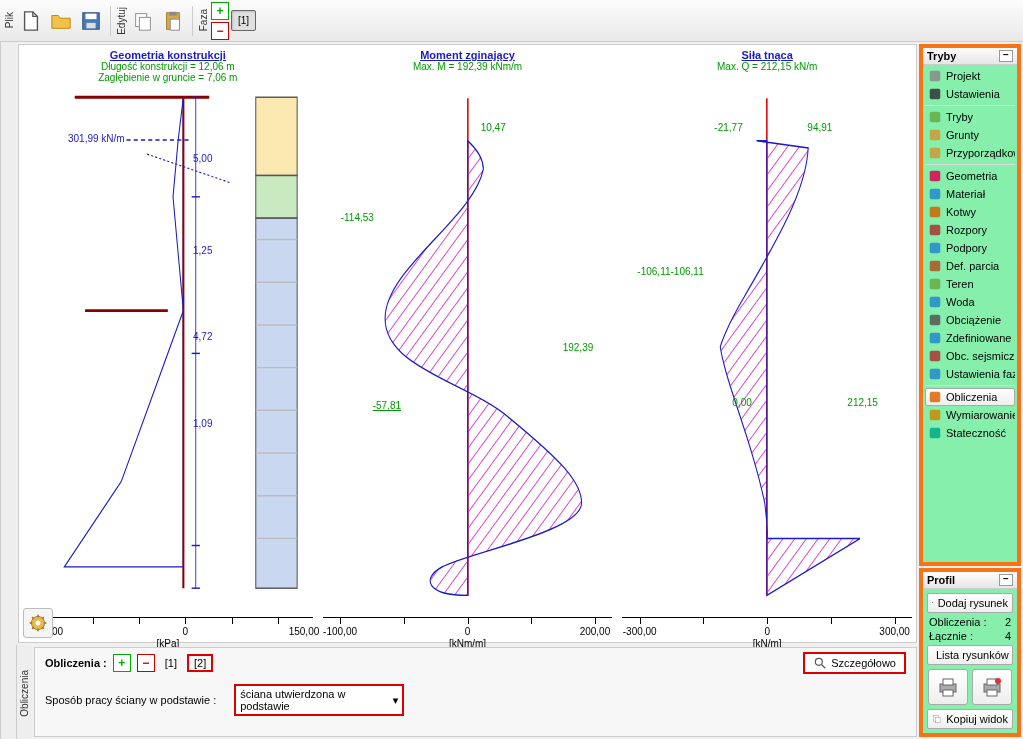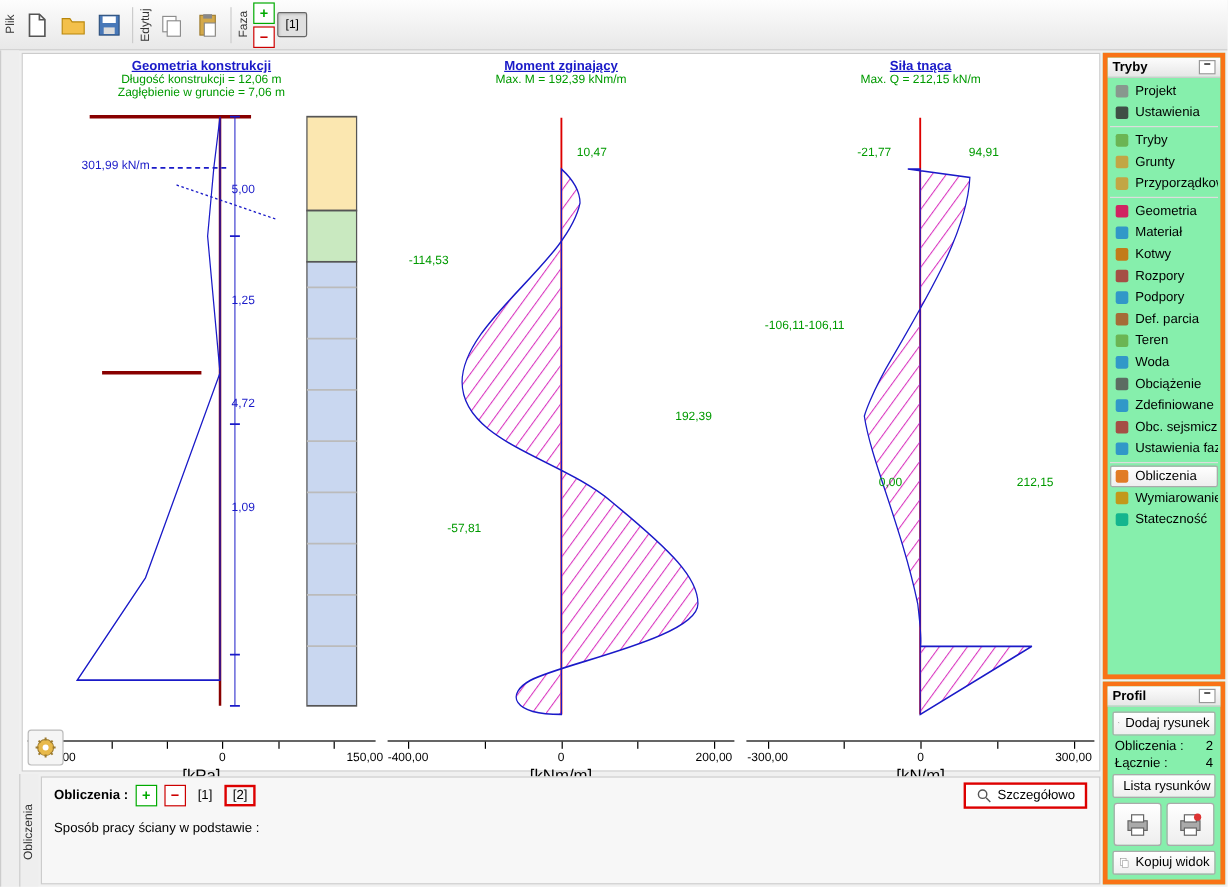--- a/index.html
+++ b/index.html
@@ -14,21 +14,21 @@
 .main-row { flex: 1; display: flex; min-height: 0; }
 .canvas-col { flex: 1; display: flex; flex-direction: column; background: #fff; border: 1px solid #ccc; margin: 2px; position: relative; }
 .plots { flex: 1; display: flex; padding: 4px; gap: 10px; }
 .plot { flex: 1; display: flex; flex-direction: column; align-items: center; position: relative; }
 .plot-title { color: #1a1ac8; text-decoration: underline; font-weight: bold; font-size: 11px; }
 .plot-sub { color: #009a00; font-size: 10px; }
 .plot-area { flex: 1; width: 100%; position: relative; }
 .axis-x { position: absolute; bottom: 20px; left: 0; right: 0; height: 0; border-top: 1px solid #000; }
 .axis-x .tick { position: absolute; top: 0; width: 1px; height: 6px; background: #000; }
 .axis-x .tlabel { position: absolute; top: 8px; font-size: 10px; color: #000; transform: translateX(-50%); white-space: nowrap; }
-.axis-x .unit { position: absolute; top: 20px; left: 50%; transform: translateX(-50%); font-size: 14px; }
+.axis-x .unit { position: absolute; top: 20px; left: 50%; transform: translateX(-50%); font-size: 10px; }
 .annot { position: absolute; font-size: 10px; color: #009a00; white-space: nowrap; }
 .annot.blue { color: #1a1ac8; }
 .settings-btn { position: absolute; left: 4px; bottom: 4px; width: 30px; height: 30px; border: 1px solid #bbb; background: #f5f5f5; border-radius: 3px; display: flex; align-items: center; justify-content: center; cursor: pointer; }
 .bottom-panel { height: 90px; background: #f7f7f7; border: 1px solid #ccc; margin: 2px; padding: 6px 10px; position: relative; }
 .bp-row1 { display: flex; align-items: center; gap: 6px; }
 .bp-row1 .lab { font-weight: bold; }
 .sq-btn { width: 18px; height: 18px; border: 1px solid #999; background: #fff; display: flex; align-items: center; justify-content: center; font-weight: bold; cursor: pointer; font-size: 12px; }
 .sq-btn.add { color: #0a0; border-color: #0a0; }
 .sq-btn.del { color: #c00; border-color: #c00; }
 .phase-num { padding: 2px 4px; cursor: pointer; }
@@ -170,28 +170,28 @@
                   <pattern id="hatch1" width="8" height="8" patternUnits="userSpaceOnUse" patternTransform="rotate(45)">
                     <line x1="0" y1="0" x2="0" y2="8" stroke="#d936c0" stroke-width="1.5"></line>
                   </pattern>
                 </defs>
               <line x1="140" y1="10" x2="140" y2="360" stroke="#d00" stroke-width="1.5"></line>
               <path d="M140,40 Q155,50 155,60 C145,95 60,130 60,165 C60,200 140,210 180,235 C230,265 250,280 250,295 C250,315 140,330 115,340 C95,348 100,360 140,360 L140,40 Z" fill="url(#hatch1)" stroke="#1a1ac8" stroke-width="1"></path>
             </svg>
             <div class="annot" style="top:38px;left:158px;text-align:center;">10,47</div>
             <div class="annot" style="top:128px;left:18px;">-114,53</div>
             <div class="annot" style="top:258px;left:240px;">192,39</div>
-            <div class="annot" style="top:351px;left:50px;">-57,81</div>
+            <div class="annot" style="top:316px;left:50px;text-decoration:underline;">-57,81</div>
             <div class="axis-x">
               <div class="tick" style="left:6%"></div>
                 <div class="tick" style="left:28%"></div>
                 <div class="tick" style="left:50%"></div>
                 <div class="tick" style="left:72%"></div>
                 <div class="tick" style="left:94%"></div>
-              <div class="tlabel" style="left:6%">-400,00</div>
+              <div class="tlabel" style="left:6%">-100,00</div>
               <div class="tlabel" style="left:50%">0</div>
               <div class="tlabel" style="left:94%">200,00</div>
               <div class="unit">[kNm/m]</div>
             </div>
           </div>
         </div>
 
         <div class="plot">
           <div class="plot-title">Siła tnąca</div>
           <div class="plot-sub">Max. Q = 212,15 kN/m</div>
@@ -257,20 +257,24 @@
           <div class="detail-btn">
             <svg width="14" height="14" viewBox="0 0 24 24">
                 <circle cx="10" cy="10" r="6" fill="none" stroke="#555" stroke-width="2"></circle>
                 <line x1="15" y1="15" x2="21" y2="21" stroke="#555" stroke-width="2"></line>
               </svg>
             <span>Szczegółowo</span>
           </div>
         </div>
         <div class="fixity-row">
           <span>Sposób pracy ściany w podstawie :</span>
+          <div class="combo">
+            <span>ściana utwierdzona w podstawie</span>
+            <span>▾</span>
+          </div>
         </div>
       </div>
     </div>
   </div>
 
   <div class="right-col">
     <div class="panel" style="flex:1;overflow:hidden;">
       <div class="panel-hdr">
           <span>Tryby</span>
           <span class="min">−</span>

